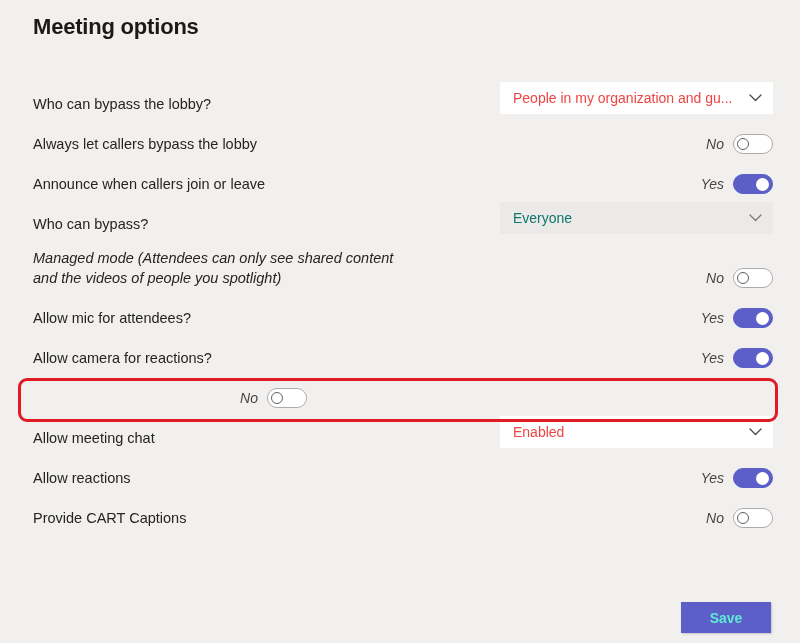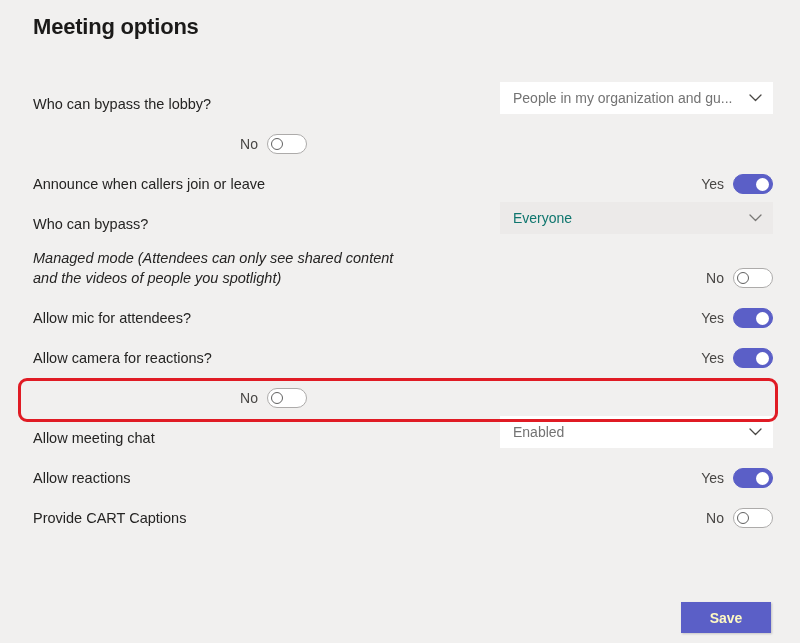--- a/index.html
+++ b/index.html
@@ -75,21 +75,21 @@
     width: 273px;
     height: 32px;
     background: #ffffff;
     border: 1px solid transparent;
     box-sizing: border-box;
     display: flex;
     align-items: center;
     justify-content: space-between;
     padding: 0 10px 0 12px;
     font-size: 14px;
-    color: #737373;
+    color: #ef4444;
     cursor: pointer;
     white-space: nowrap;
     overflow: hidden;
   }
   .dropdown.disabled {
     background: #eceae9;
     color: #0f766e;
     cursor: default;
   }
   .dropdown .dd-text {
@@ -107,20 +107,21 @@
   .toggle-wrap {
     display: flex;
     align-items: center;
     gap: 9px;
   }
   .toggle-state {
     font-size: 14px;
     color: #484644;
     min-width: 24px;
     text-align: right;
+    font-style: italic;
   }
   .toggle {
     width: 40px;
     height: 20px;
     border-radius: 10px;
     box-sizing: border-box;
     position: relative;
     cursor: pointer;
     flex: 0 0 auto;
   }
@@ -176,21 +177,21 @@
     width: 800px;
     height: 51px;
   }
   .save-button {
     position: absolute;
     left: 681px;
     top: 10px;
     width: 90px;
     height: 31px;
     background: #5b5fc7;
-    color: #fef9c3;
+    color: #5eead4;
     border: none;
     font-family: "Liberation Sans", sans-serif;
     font-size: 14px;
     font-weight: bold;
     cursor: pointer;
     display: flex;
     align-items: center;
     justify-content: center;
     box-shadow: 1px 1px 2px rgba(0,0,0,0.18);
   }
@@ -210,20 +211,21 @@
             <span class="dd-text">People in my organization and gu...</span>
             <span style="display: flex;">
               <svg class="chev" width="13" height="8" viewBox="0 0 13 8" fill="none" aria-hidden="true">
                 <path d="M1 1 L6.5 6.5 L12 1" stroke="#4a4845" stroke-width="1.3" fill="none" stroke-linecap="round" stroke-linejoin="round"></path>
               </svg>
             </span>
           </div>
         </div>
       </div>
       <div class="opt-row">
+        <div class="opt-label">Always let callers bypass the lobby</div>
         <div class="control-area">
           <div class="toggle-wrap">
             <span class="toggle-state">No</span>
             <div class="toggle off">
               <span class="knob"></span>
             </div>
           </div>
         </div>
       </div>
       <div class="opt-row">

